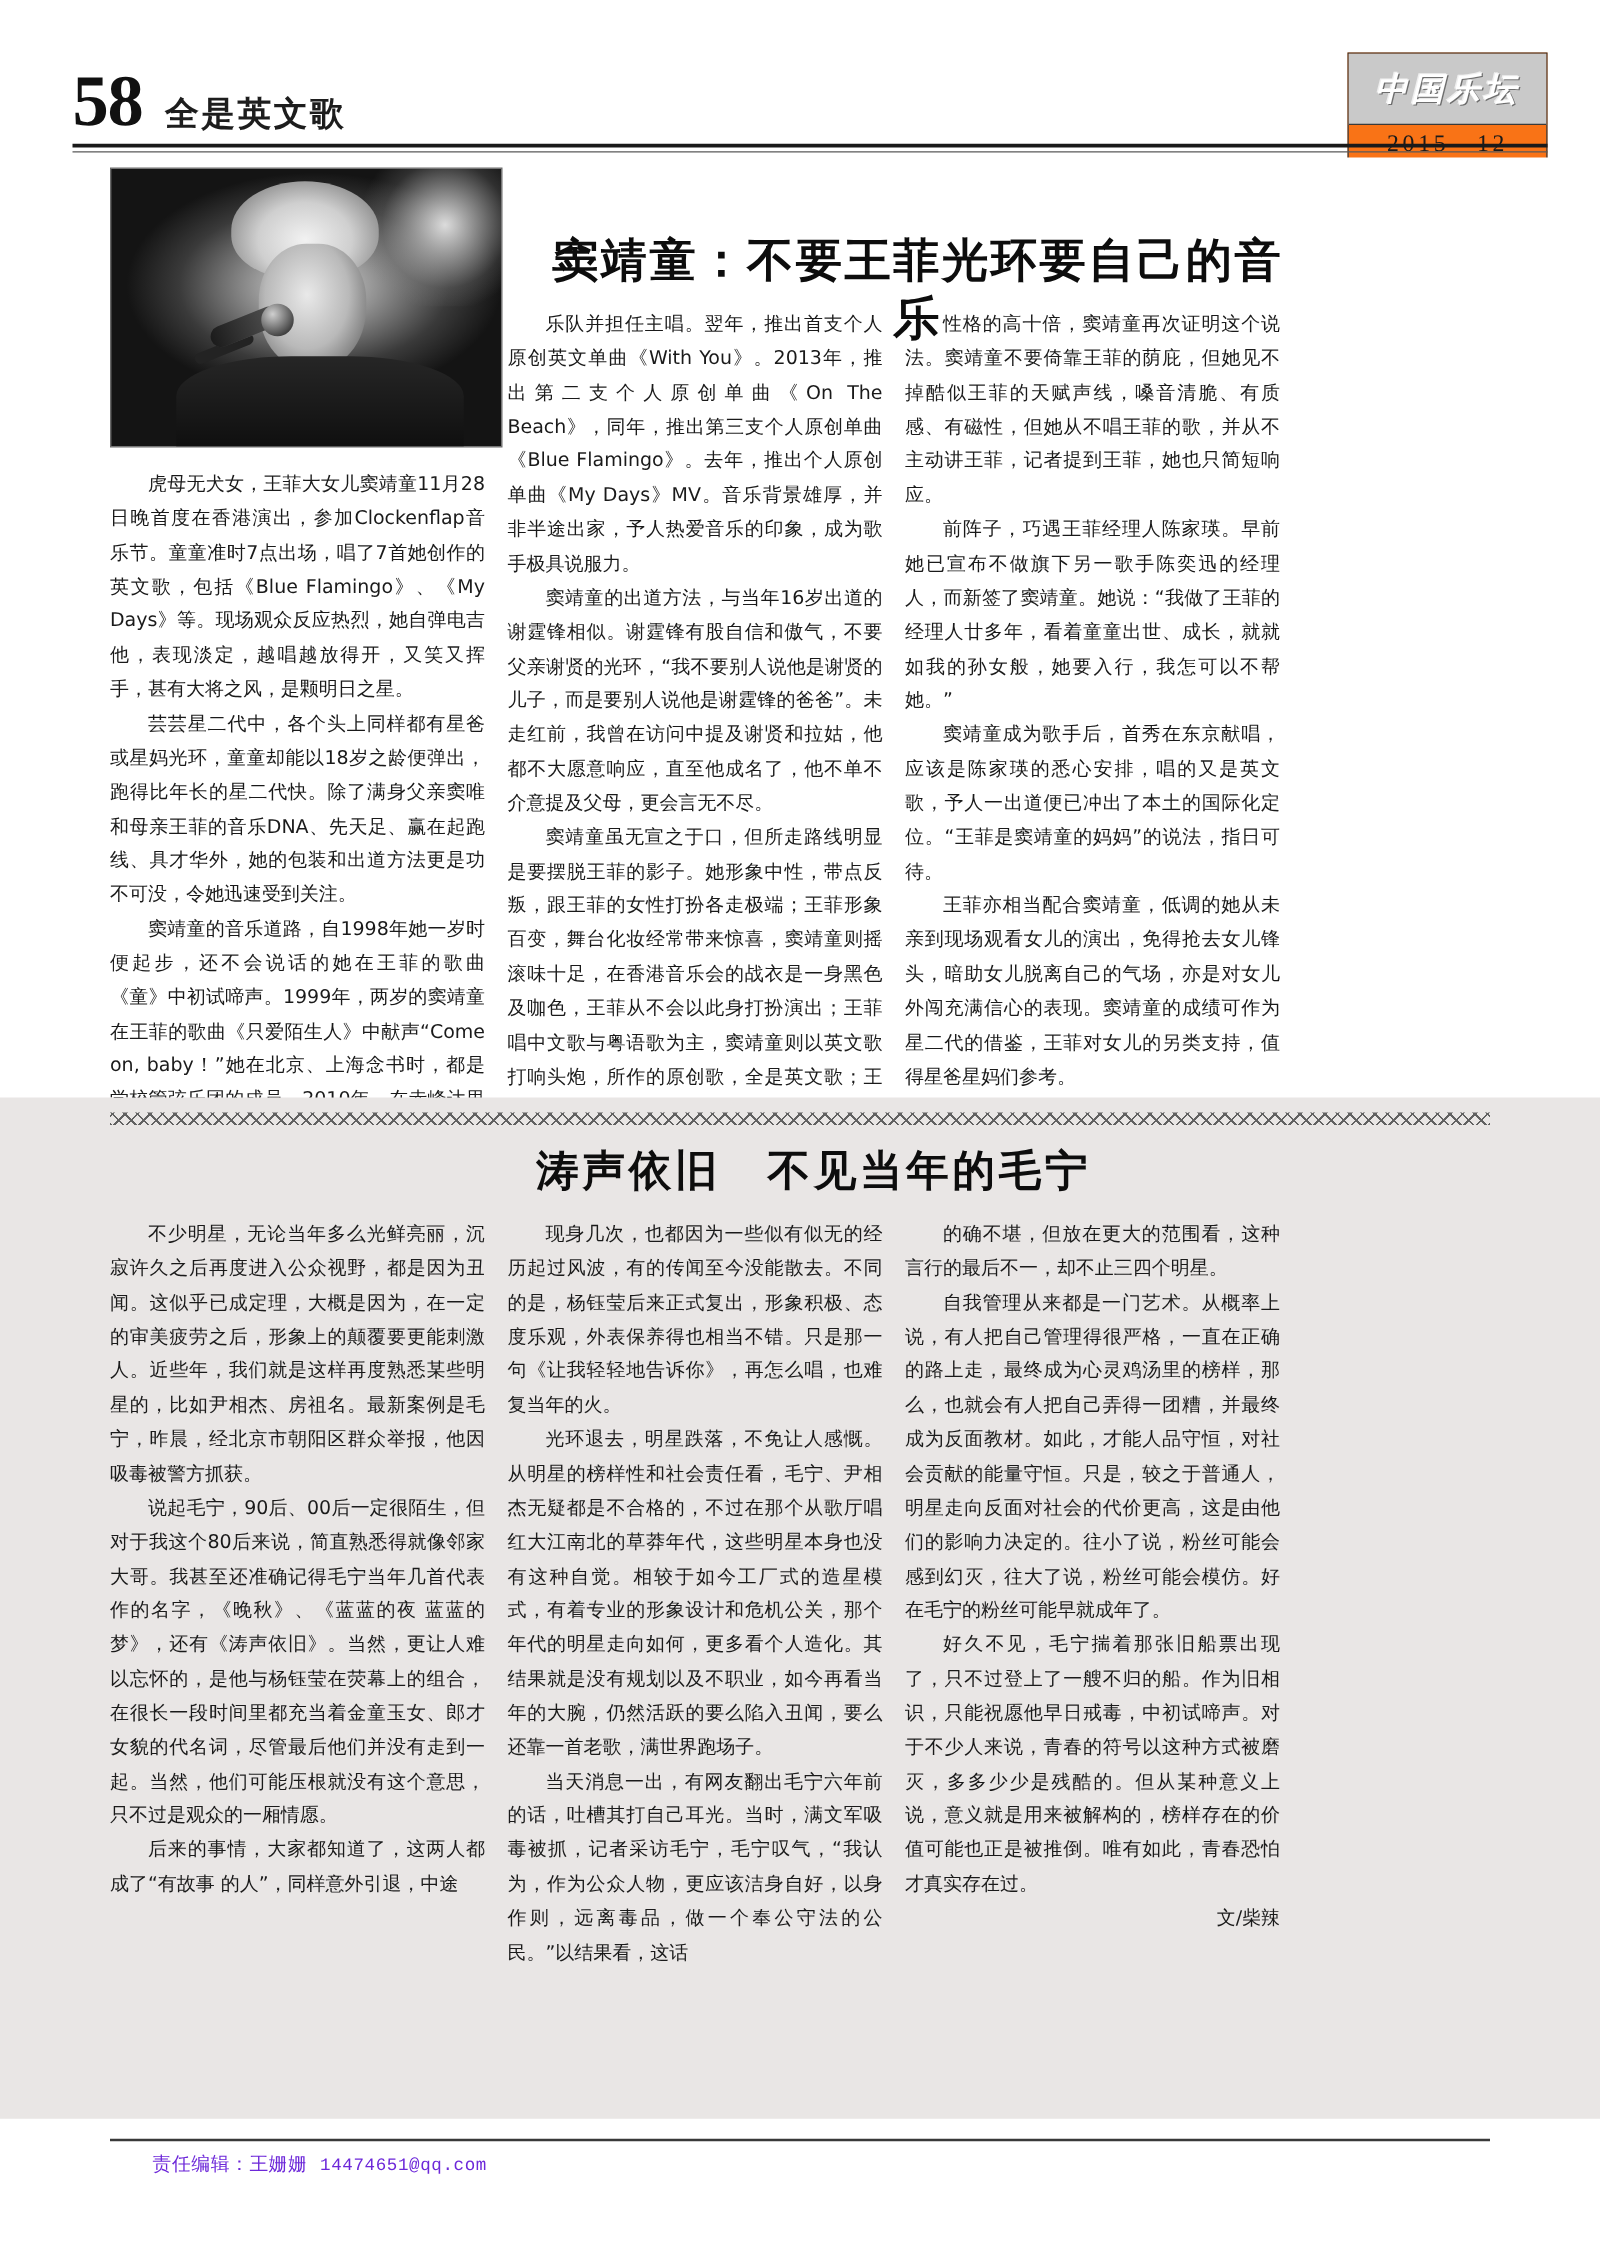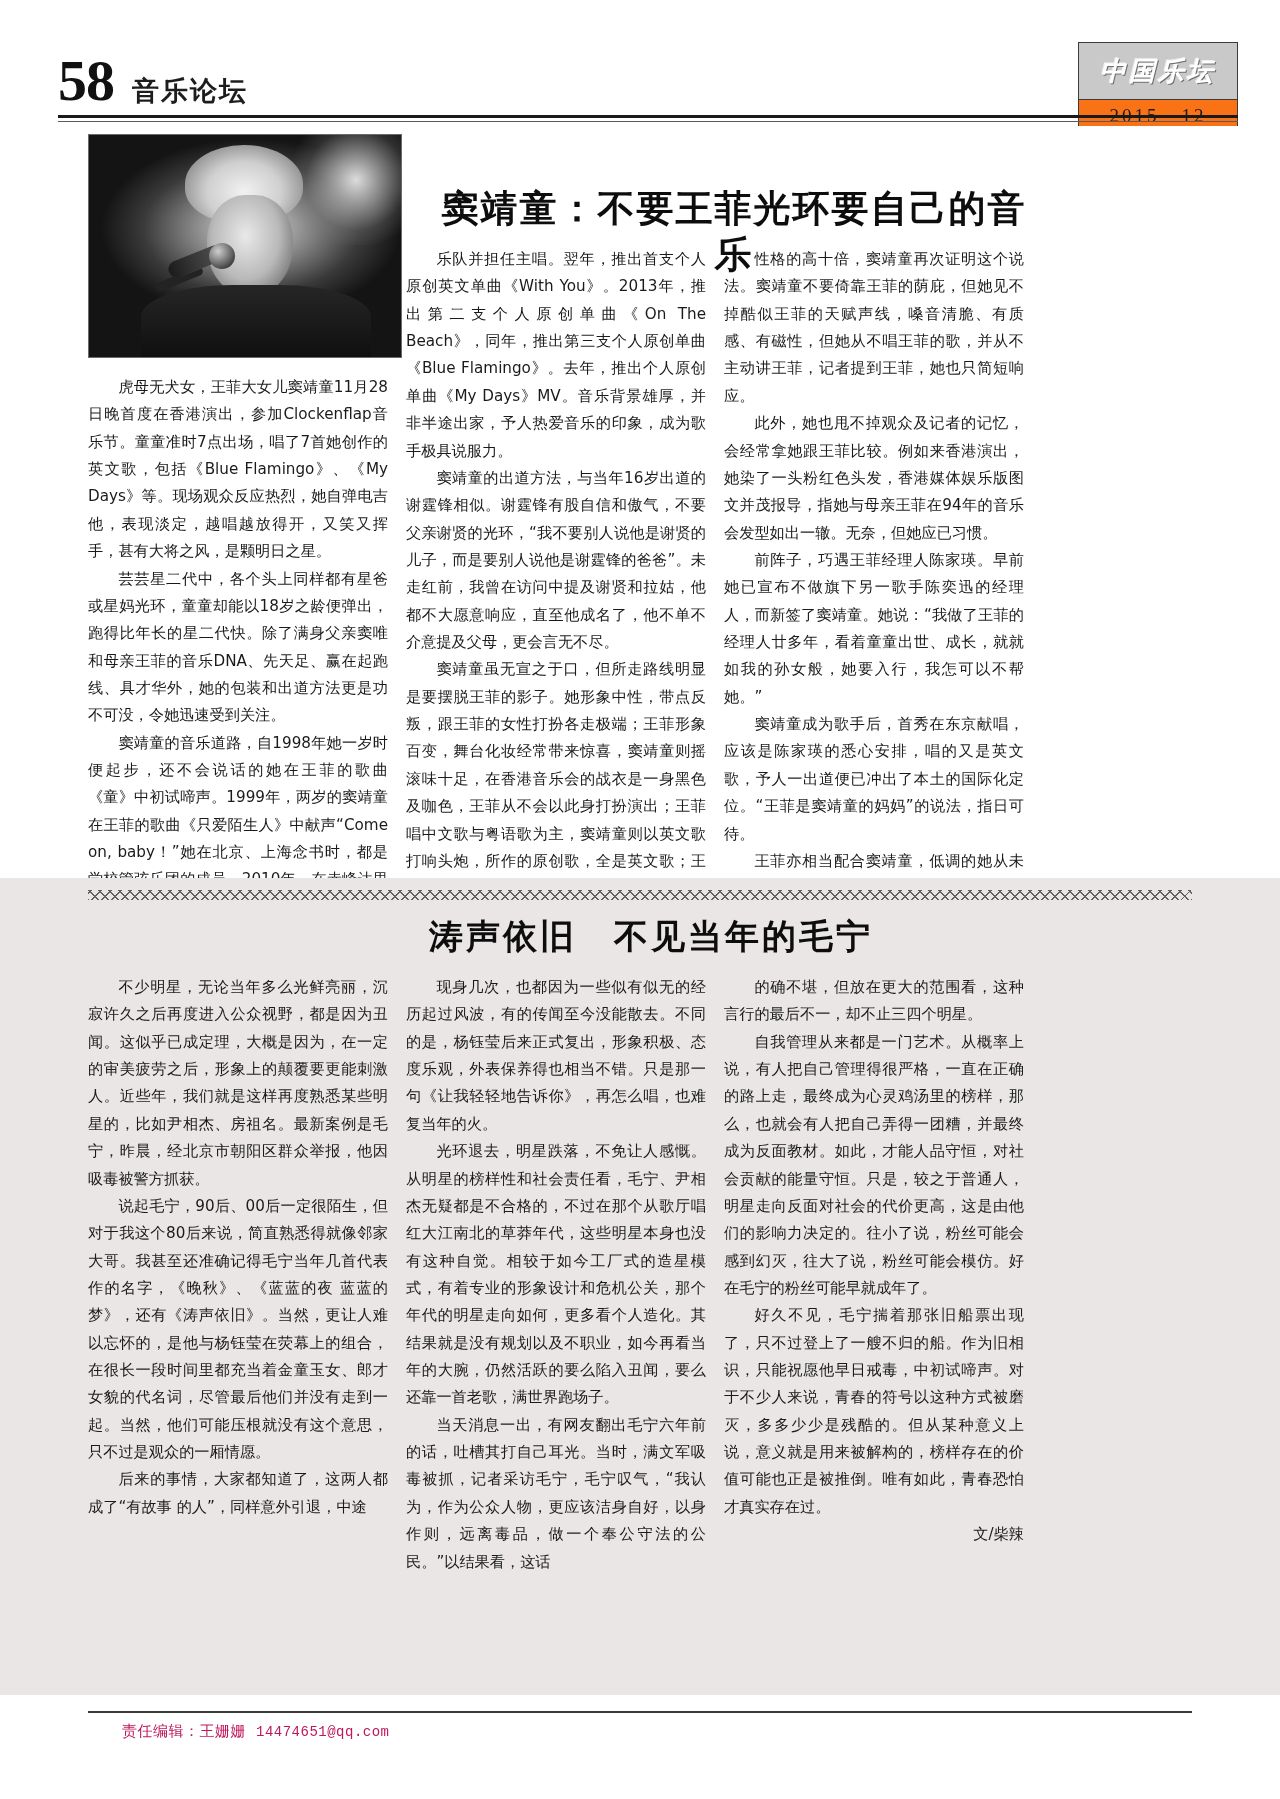--- a/index.html
+++ b/index.html
@@ -151,34 +151,34 @@
   .c2b { left:318px; }
   .c3b { left:636px; }
 
   
   .footer-rule {
     position:absolute; left:88px; right:88px; top:1711px; height:0;
     border-top:2px solid #3a3a3a;
   }
   .footer {
     position:absolute; left:122px; top:1722px;
-    font-size:15px; color:#be185d; letter-spacing:0.5px;
+    font-size:15px; color:#6d28d9; letter-spacing:0.5px;
     font-family:"Liberation Serif", serif;
   }
   .footer .mail { font-family:"Liberation Mono", monospace; margin-left:10px; font-size:14px;}
 </style>
 </head>
 <body>
 
 <div class="page">
 
   <div class="masthead">
     <div class="folio-wrap">
       <div class="folio-num">58</div>
-      <div class="folio-label">音乐论坛</div>
+      <div class="folio-label">全是英文歌</div>
     </div>
 
     <div class="logo-box">
       <div class="logo-top">
         <span class="logo-cn">中国乐坛</span>
       </div>
       <div class="logo-bot">2015—12</div>
     </div>
 
     <div class="rule-top"></div>
@@ -205,21 +205,20 @@
         <p>窦靖童的音乐道路，自1998年她一岁时便起步，还不会说话的她在王菲的歌曲《童》中初试啼声。1999年，两岁的窦靖童在王菲的歌曲《只爱陌生人》中献声“Come on, baby！”她在北京、上海念书时，都是学校管弦乐团的成员。2010年，在赤峰达里诺尔镇学校的篝火晚会，演唱了英文歌曲《I Need You》。2011年，才14岁便已组织了自己的</p>
       </div>
       <div class="col c2a">
         <p>乐队并担任主唱。翌年，推出首支个人原创英文单曲《With You》。2013年，推出第二支个人原创单曲《On The Beach》，同年，推出第三支个人原创单曲《Blue Flamingo》。去年，推出个人原创单曲《My Days》MV。音乐背景雄厚，并非半途出家，予人热爱音乐的印象，成为歌手极具说服力。</p>
         <p>窦靖童的出道方法，与当年16岁出道的谢霆锋相似。谢霆锋有股自信和傲气，不要父亲谢贤的光环，“我不要别人说他是谢贤的儿子，而是要别人说他是谢霆锋的爸爸”。未走红前，我曾在访问中提及谢贤和拉姑，他都不大愿意响应，直至他成名了，他不单不介意提及父母，更会言无不尽。</p>
         <p>窦靖童虽无宣之于口，但所走路线明显是要摆脱王菲的影子。她形象中性，带点反叛，跟王菲的女性打扮各走极端；王菲形象百变，舞台化妆经常带来惊喜，窦靖童则摇滚味十足，在香港音乐会的战衣是一身黑色及咖色，王菲从不会以此身打扮演出；王菲唱中文歌与粤语歌为主，窦靖童则以英文歌打响头炮，所作的原创歌，全是英文歌；王菲以歌手身份出道，窦靖童以创作歌手入行，在台上自弹电吉他，显示音乐天分，一开始便奠定全能歌手地位。</p>
         <p>我常说，有性格的艺人的走红机率比没</p>
       </div>
       <div class="col c3a">
         <p>性格的高十倍，窦靖童再次证明这个说法。窦靖童不要倚靠王菲的荫庇，但她见不掉酷似王菲的天赋声线，嗓音清脆、有质感、有磁性，但她从不唱王菲的歌，并从不主动讲王菲，记者提到王菲，她也只简短响应。</p>
-        <p>此外，她也甩不掉观众及记者的记忆，会经常拿她跟王菲比较。例如来香港演出，她染了一头粉红色头发，香港媒体娱乐版图文并茂报导，指她与母亲王菲在94年的音乐会发型如出一辙。无奈，但她应已习惯。</p>
         <p>前阵子，巧遇王菲经理人陈家瑛。早前她已宣布不做旗下另一歌手陈奕迅的经理人，而新签了窦靖童。她说：“我做了王菲的经理人廿多年，看着童童出世、成长，就就如我的孙女般，她要入行，我怎可以不帮她。”</p>
         <p>窦靖童成为歌手后，首秀在东京献唱，应该是陈家瑛的悉心安排，唱的又是英文歌，予人一出道便已冲出了本土的国际化定位。“王菲是窦靖童的妈妈”的说法，指日可待。</p>
         <p>王菲亦相当配合窦靖童，低调的她从未亲到现场观看女儿的演出，免得抢去女儿锋头，暗助女儿脱离自己的气场，亦是对女儿外闯充满信心的表现。窦靖童的成绩可作为星二代的借鉴，王菲对女儿的另类支持，值得星爸星妈们参考。</p>
         <p class="byline">文/查小欣</p>
       </div>
     </div>
   </div>
 
   <div class="article2">
     <div class="deco-border"></div>

